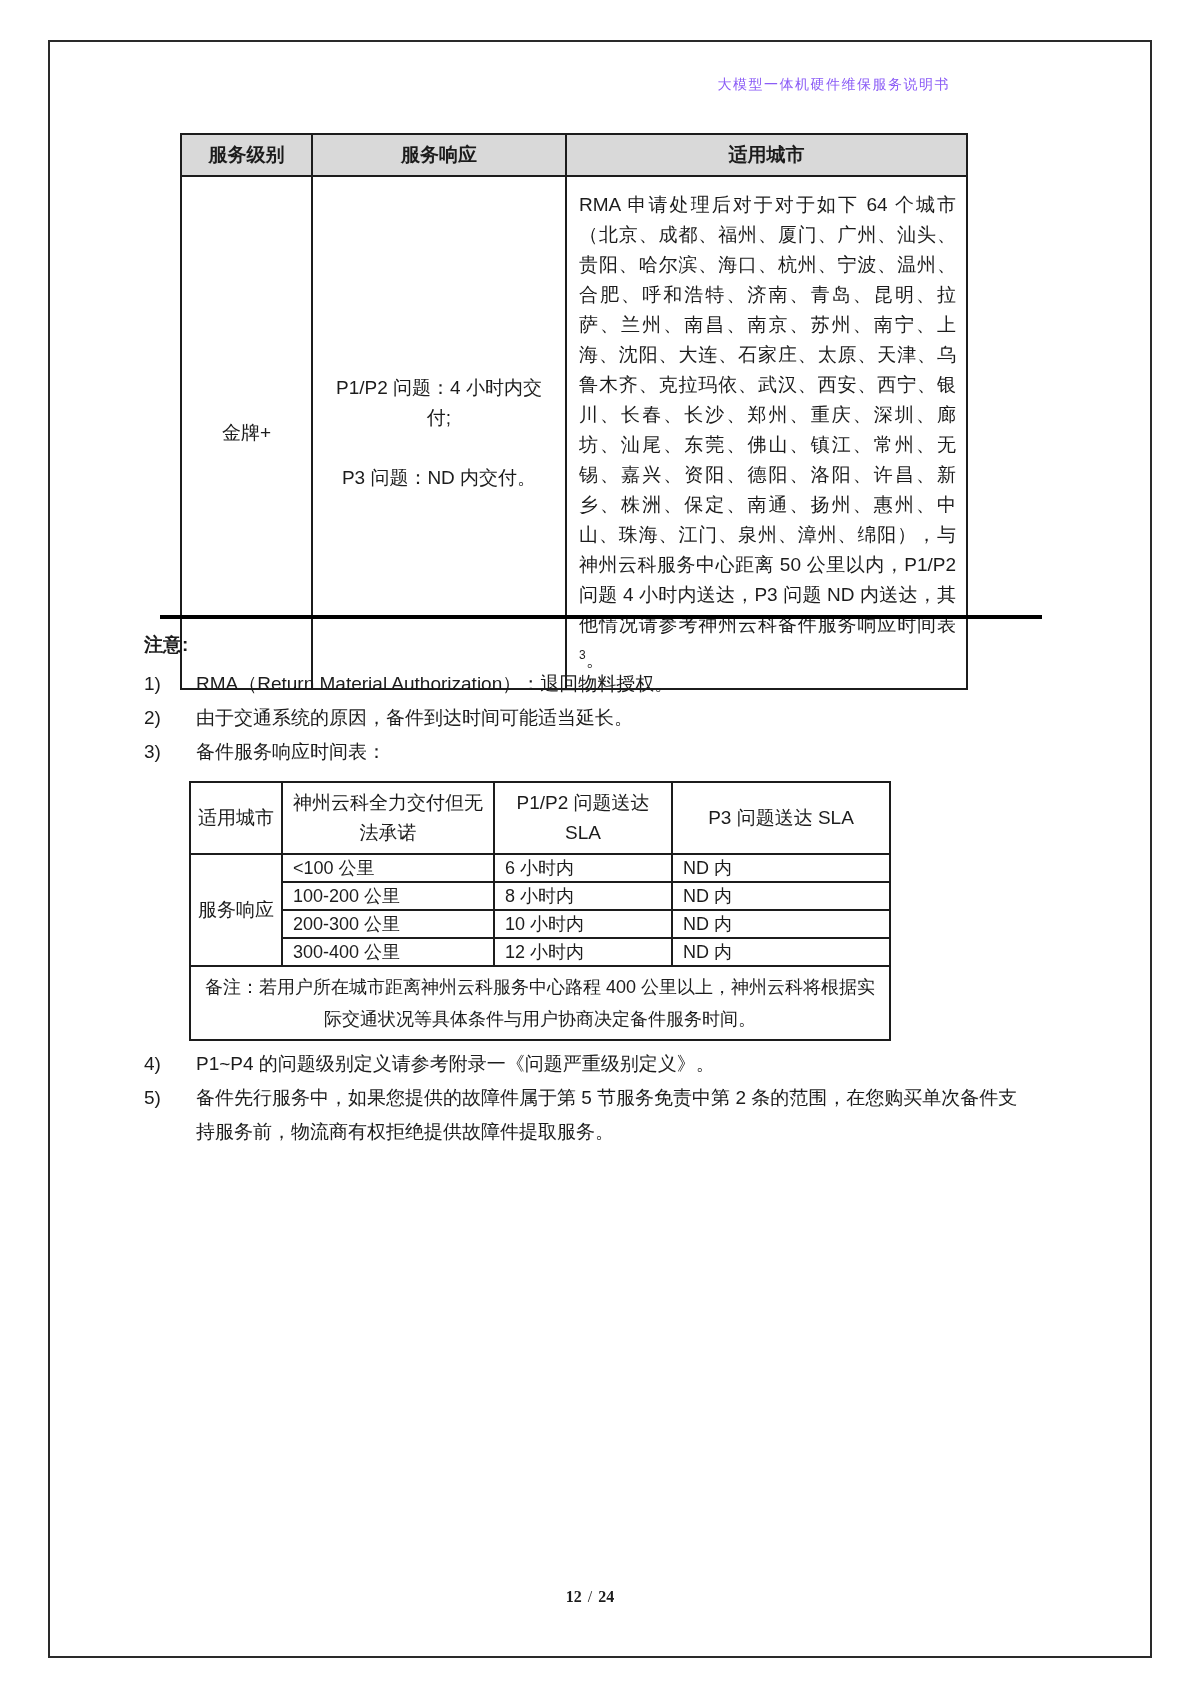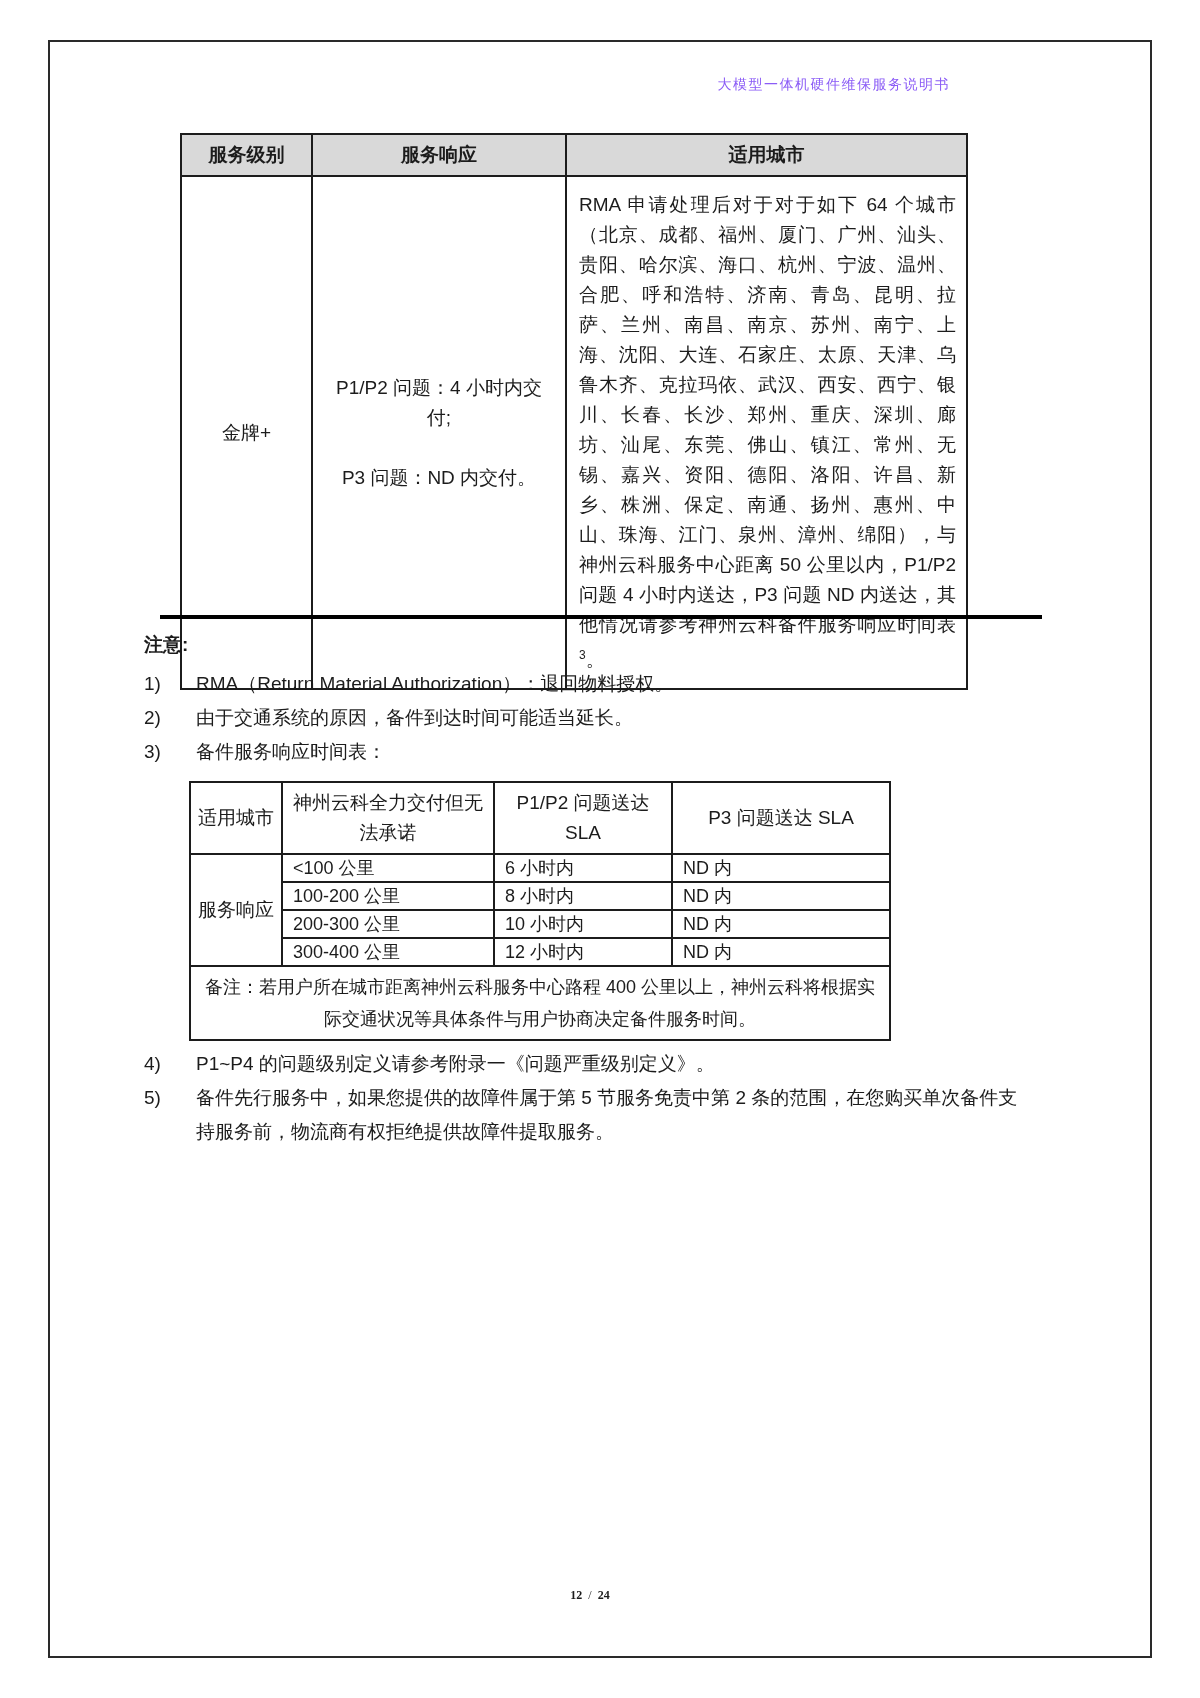--- a/index.html
+++ b/index.html
@@ -150,21 +150,21 @@
     text-align: justify;
   }
   
   .page-footer {
     position: absolute;
     top: 1588px;
     left: 0;
     width: 1180px;
     text-align: center;
     font-family: "Liberation Serif", serif;
-    font-size: 12px;
+    font-size: 16px;
     color: #1c1c1c;
   }
   .page-footer .num { font-weight: 700; }
   .page-footer .sep { font-weight: 400; padding: 0 6px; }
 </style>
 </head>
 <body>
 
 <div class="page">
   <div class="page-frame"></div>

